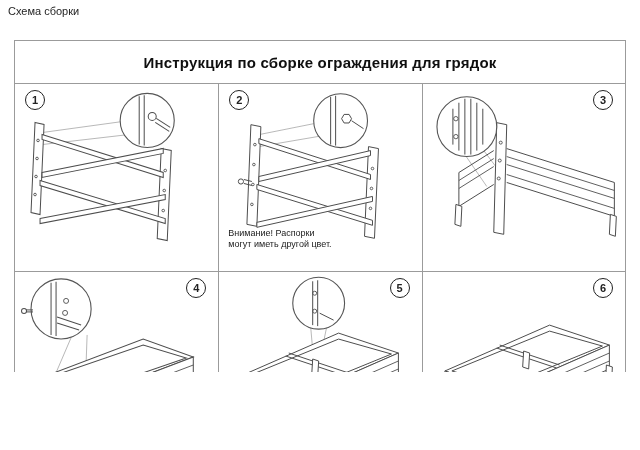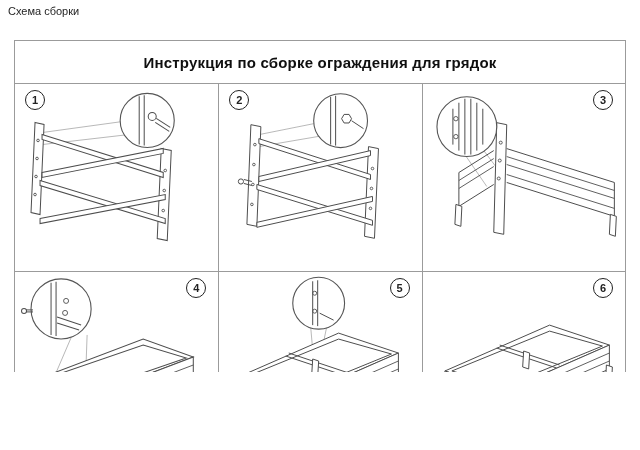--- a/index.html
+++ b/index.html
@@ -120,20 +120,22 @@
           <polygon class="s" points="40,92 152,66 152,71 40,97"></polygon>
           <polygon class="s" points="38,100 154,136 154,141 38,105"></polygon>
           <polygon class="s" points="38,138 154,112 154,117 38,143"></polygon>
 
           <circle class="zc" cx="122" cy="36" r="27"></circle>
           <line class="l" x1="112" y1="12" x2="112" y2="60"></line>
           <line class="l" x1="117" y1="11" x2="117" y2="61"></line>
           <polygon class="l" points="133,34 130.5,38.3 125.5,38.3 123,34 125.5,29.7 130.5,29.7"></polygon>
           <line class="l" x1="133" y1="36" x2="145" y2="44"></line>
         </svg>
+        <div class="caption caption-2">Внимание! Распорки
+могут иметь другой цвет.</div>
       </div>
 
       <div class="panel">
         <div class="step-num num-right">3</div>
         <svg viewBox="0 0 203 186" aria-hidden="true">
           <line class="ld" x1="58" y1="62" x2="76" y2="86"></line>
           <line class="ld" x1="42" y1="70" x2="64" y2="102"></line>
 
           <polygon class="s" points="74,38 84,40 81,150 71,148"></polygon>
           <circle class="h" cx="78" cy="58" r="1.5"></circle>

